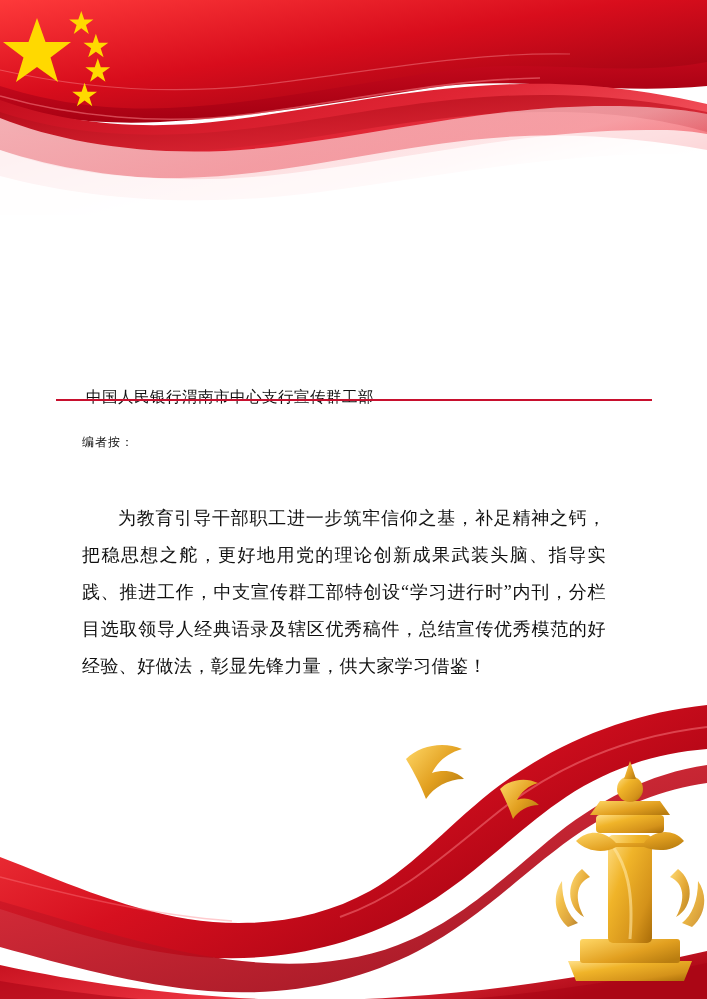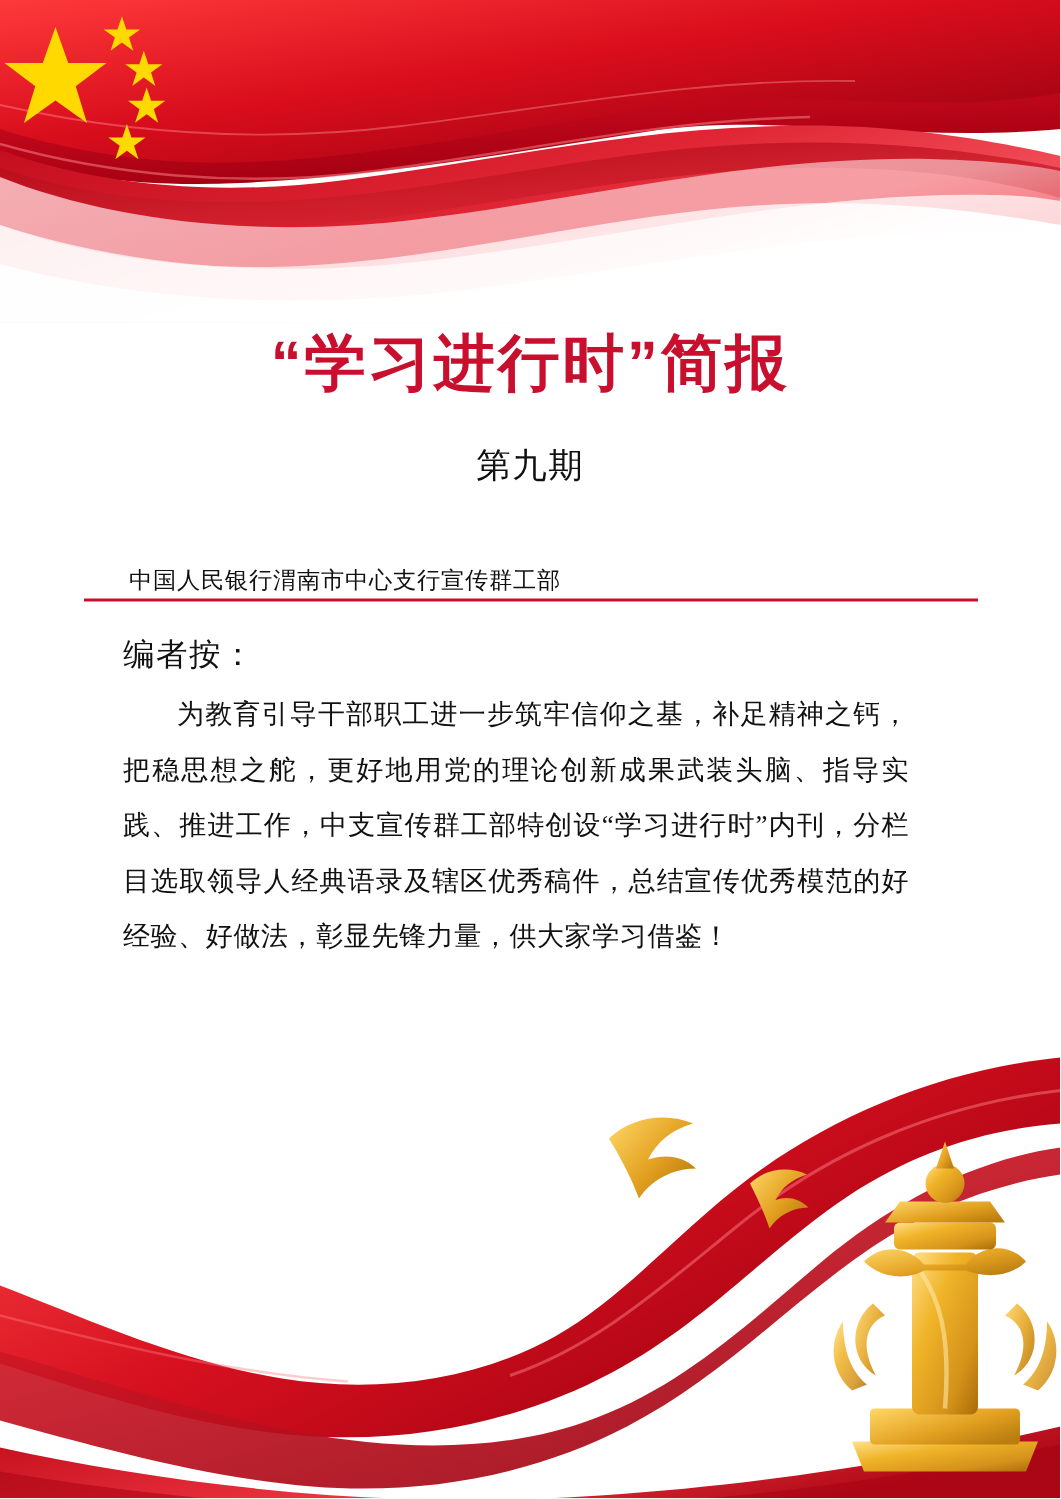--- a/index.html
+++ b/index.html
@@ -51,21 +51,21 @@
     font-family: "Liberation Serif", serif;
     font-size: 23px;
     color: #111111;
     letter-spacing: 1px;
   }
 
   
   .meta-row {
     position: absolute;
     left: 60px;
-    top: 377px;
+    top: 387px;
     width: 588px;
     display: flex;
     align-items: center;
     font-size: 15.5px;
     color: #111111;
   }
   .meta-dept {
     flex: 0 0 auto;
     padding-left: 26px;
     letter-spacing: 0.5px;
@@ -82,30 +82,30 @@
     top: 399px;
     width: 596px;
     height: 2px;
     background: #c8102e;
   }
 
   
   .editor-label {
     position: absolute;
     left: 82px;
-    top: 422px;
-    font-size: 21px;
+    top: 434px;
+    font-size: 12px;
     color: #111111;
     font-weight: normal;
     letter-spacing: 1px;
   }
   .body-text {
     position: absolute;
     left: 82px;
-    top: 458px;
+    top: 500px;
     width: 524px;
     font-size: 18px;
     line-height: 37px;
     color: #111111;
     text-align: justify;
     text-justify: inter-ideograph;
     text-indent: 36px;
     letter-spacing: 0.4px;
   }
 
@@ -172,24 +172,20 @@
         <polygon points="37,18 45.5,42 71,42 50.5,57.5 58,82 37,67 16,82 23.5,57.5 3,42 28.5,42"></polygon>
 
         <polygon points="78,12 81.2,21.5 91.2,21.5 83.1,27.4 86.2,37 78,31 69.8,37 72.9,27.4 64.8,21.5 74.8,21.5" transform="translate(4,-2) scale(0.92) translate(6,2)"></polygon>
         <polygon points="96,34 99.2,43.5 109.2,43.5 101.1,49.4 104.2,59 96,53 87.8,59 90.9,49.4 82.8,43.5 92.8,43.5" transform="scale(0.94) translate(6,2)"></polygon>
         <polygon points="98,62 101.2,71.5 111.2,71.5 103.1,77.4 106.2,87 98,81 89.8,87 92.9,77.4 84.8,71.5 94.8,71.5" transform="scale(0.94) translate(6,0)"></polygon>
         <polygon points="86,90 89.2,99.5 99.2,99.5 91.1,105.4 94.2,115 86,109 77.8,115 80.9,105.4 72.8,99.5 82.8,99.5" transform="scale(0.94) translate(4,-2)"></polygon>
       </g>
     </svg>
   </div>
 
-  <div class="title-block">
-    <div class="main-title">“学习进行时”简报</div>
-    <div class="issue-line">第九期</div>
-  </div>
 
   <div class="meta-row">
     <div class="meta-dept">中国人民银行渭南市中心支行宣传群工部</div>
     <div class="meta-spacer"></div>
   </div>
   <div class="rule"></div>
 
   <div class="editor-label">编者按：</div>
   <div class="body-text">为教育引导干部职工进一步筑牢信仰之基，补足精神之钙，把稳思想之舵，更好地用党的理论创新成果武装头脑、指导实践、推进工作，中支宣传群工部特创设“学习进行时”内刊，分栏目选取领导人经典语录及辖区优秀稿件，总结宣传优秀模范的好经验、好做法，彰显先锋力量，供大家学习借鉴！</div>
 

